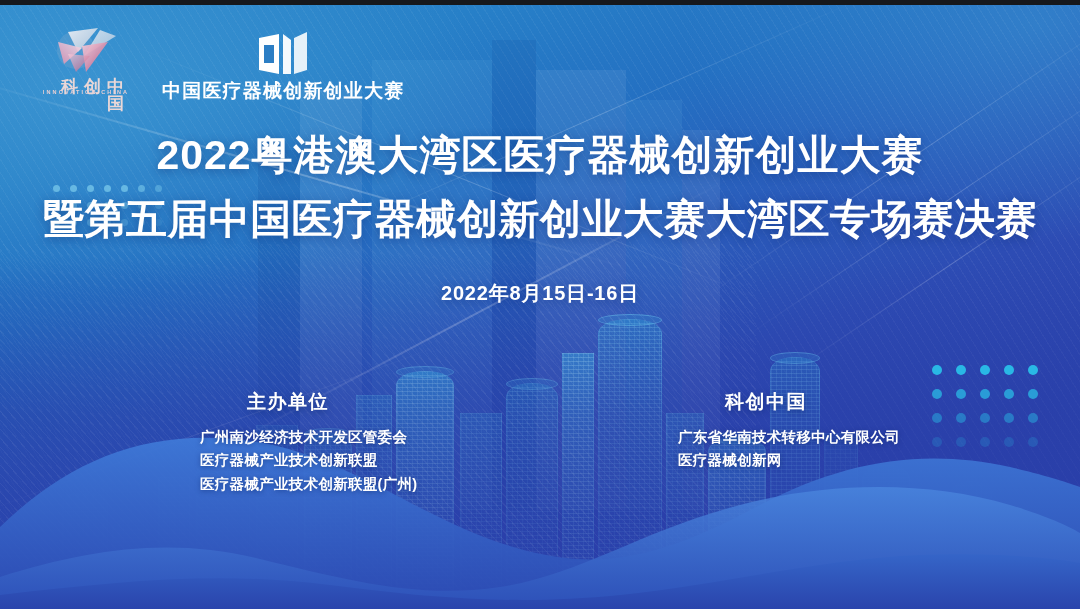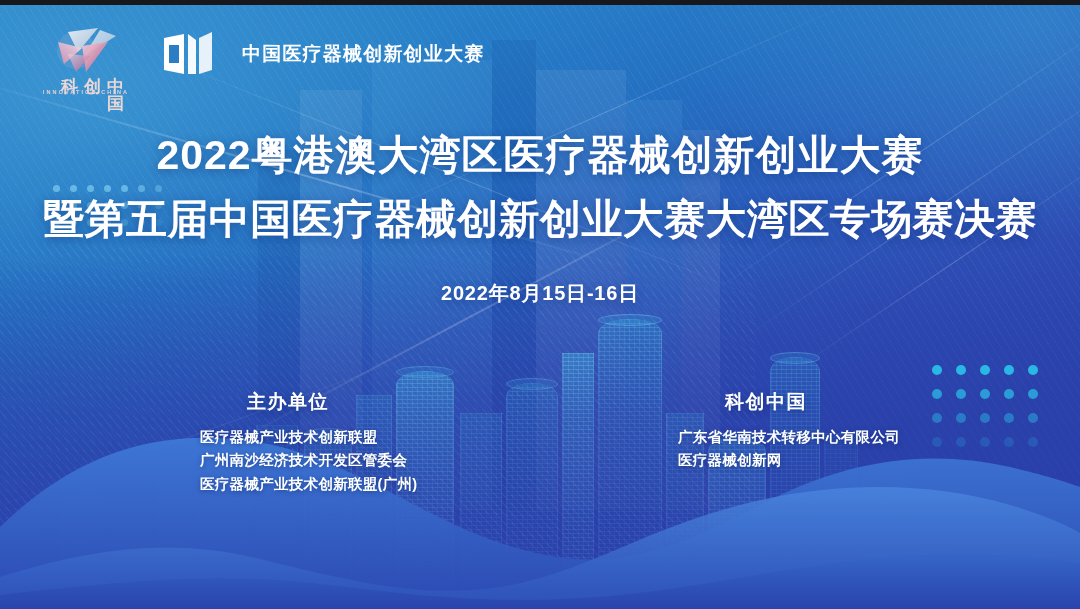--- a/index.html
+++ b/index.html
@@ -114,21 +114,21 @@
     position:absolute;left:6px;top:52px;width:86px;
     font-size:17px;font-weight:bold;color:#e9d7d7;letter-spacing:6px;
     text-align:right;line-height:1;
   }
   .logo-ic .en{
     position:absolute;left:0;top:64px;width:96px;
     font-size:5.5px;font-weight:bold;color:#e7cfd4;letter-spacing:2.1px;
     text-align:center;line-height:1;
   }
 
-  .logo-cmd{display:flex;align-items:center;gap:28px;margin-top:6px;}
+  .logo-cmd{display:flex;align-items:center;gap:4px;margin-top:6px;flex-direction:column;}
   .logo-cmd .door{width:52px;height:44px;position:relative;}
   .logo-cmd .txt .zh{
     font-size:19px;font-weight:bold;color:#ffffff;letter-spacing:1.2px;line-height:1.15;
     white-space:nowrap;
   }
   .logo-cmd .txt .en{
     font-size:8.5px;font-weight:bold;color:#ffffff;letter-spacing:.12px;line-height:1.4;
     white-space:nowrap;margin-top:1px;
   }
 
@@ -350,22 +350,22 @@
   </div>
 
   <div class="title-wrap">
     <div class="title1">2022粤港澳大湾区医疗器械创新创业大赛</div>
     <div class="title2">暨第五届中国医疗器械创新创业大赛大湾区专场赛决赛</div>
     <div class="subdate">2022年8月15日-16日</div>
   </div>
 
   <div class="org org-left">
     <div class="head">主办单位</div>
+    <div class="line">广州南沙经济技术开发区管委会</div>
     <div class="line">医疗器械产业技术创新联盟</div>
-    <div class="line">广州南沙经济技术开发区管委会</div>
     <div class="line">医疗器械产业技术创新联盟(广州)</div>
   </div>
 
   <div class="org org-right">
     <div class="head">科创中国</div>
     <div class="line">广东省华南技术转移中心有限公司</div>
     <div class="line">医疗器械创新网</div>
   </div>
 
 </div>

